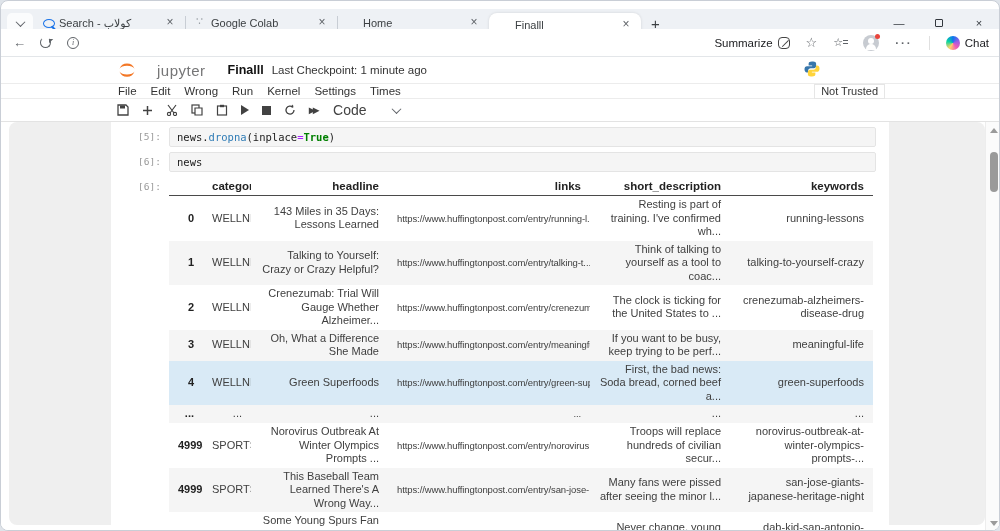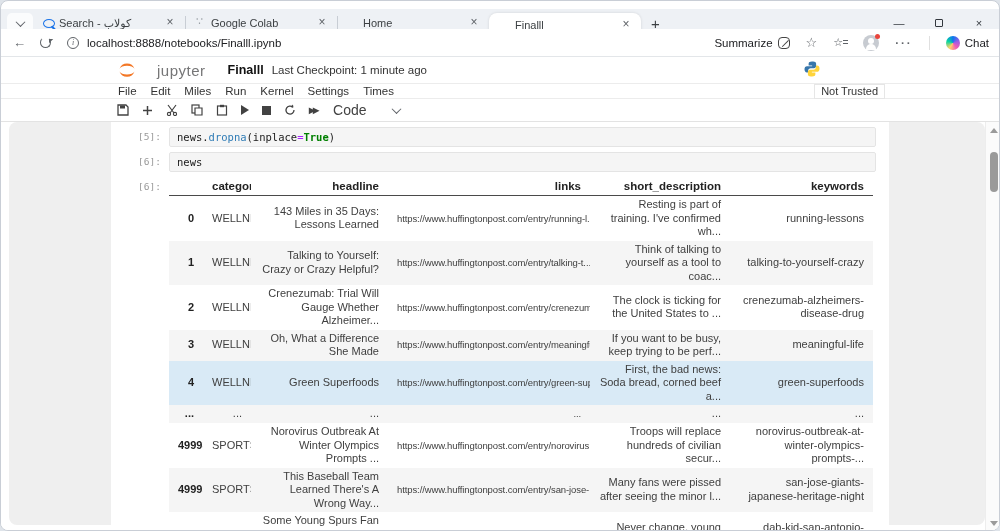--- a/index.html
+++ b/index.html
@@ -143,21 +143,20 @@
           <span class="sq"></span>
         </span>
       <span class="wc">×</span>
     </div>
   </div>
 
   <div id="addressbar">
     <span class="nav-ic">←</span>
     <span class="reload"></span>
     <span class="info-ic">i</span>
-    <span>localhost:8888/notebooks/Finalll.ipynb</span>
     <div id="url-right">
       <span class="summarize">
         <span>Summarize</span>
         <span class="sum-ic"></span>
       </span>
       <span class="star">☆</span>
       <span class="coll-ic"></span>
       <span class="avatar">
           <span class="dot"></span>
         </span>
@@ -184,21 +183,21 @@
       <svg width="18" height="18" viewBox="0 0 24 24">
         <path d="M12 2c-3 0-4.5 1.2-4.5 3v2.2h4.7v1H5.3C3.4 8.2 2 9.8 2 12.4c0 2.5 1.2 4.2 3.2 4.2h1.6v-2.3c0-1.8 1.6-3.3 3.5-3.3h4.4c1.6 0 2.8-1.3 2.8-2.9V5c0-1.8-1.7-3-4-3z" fill="#3776ab"></path>
         <path d="M12 22c3 0 4.5-1.2 4.5-3v-2.2h-4.7v-1h6.9c1.9 0 3.3-1.6 3.3-4.2 0-2.5-1.2-4.2-3.2-4.2h-1.6v2.3c0 1.8-1.6 3.3-3.5 3.3H9.3c-1.6 0-2.8 1.3-2.8 2.9V19c0 1.8 1.7 3 4 3z" fill="#ffd43b"></path>
       </svg>
     </span>
   </div>
 
   <div id="menu-row">
     <span class="mi">File</span>
     <span class="mi">Edit</span>
-    <span class="mi">Miles</span>
+    <span class="mi">Wrong</span>
     <span class="mi">Run</span>
     <span class="mi">Kernel</span>
     <span class="mi">Settings</span>
     <span class="mi">Times</span>
     <span id="not-trusted">Not Trusted</span>
   </div>
 
   <div id="toolbar">
     <span class="tb">
       <svg width="12" height="12" viewBox="0 0 12 12">

